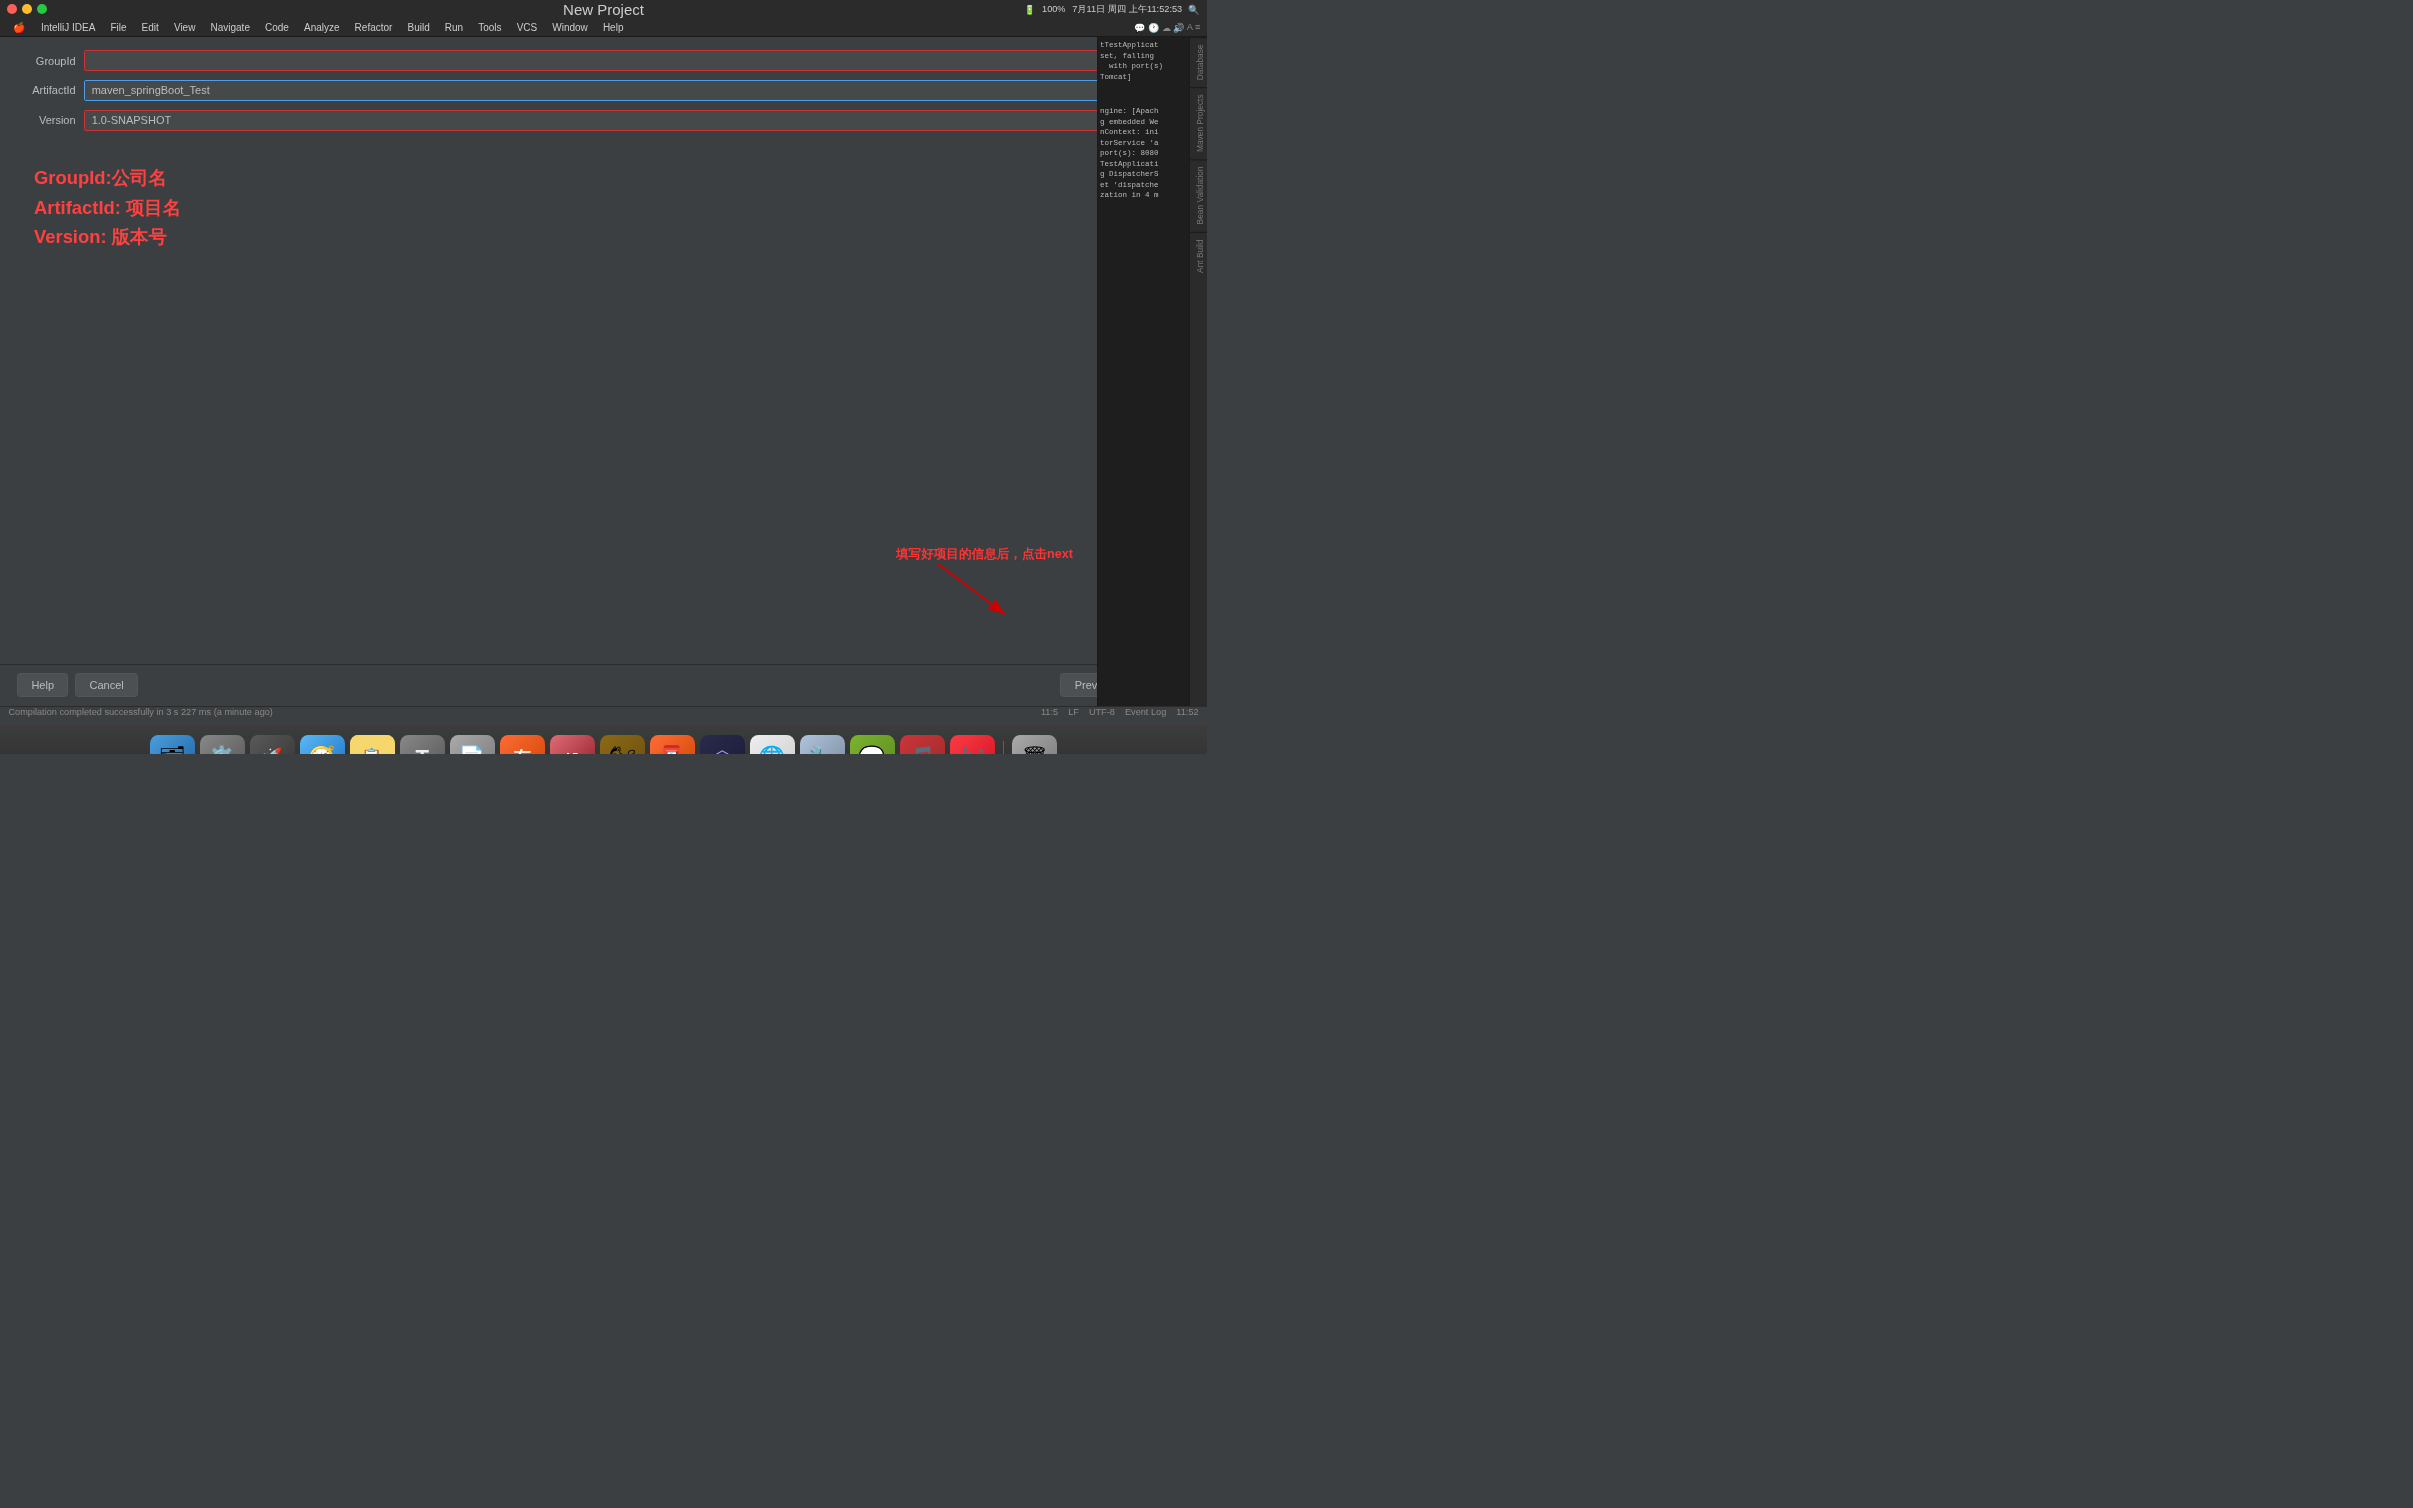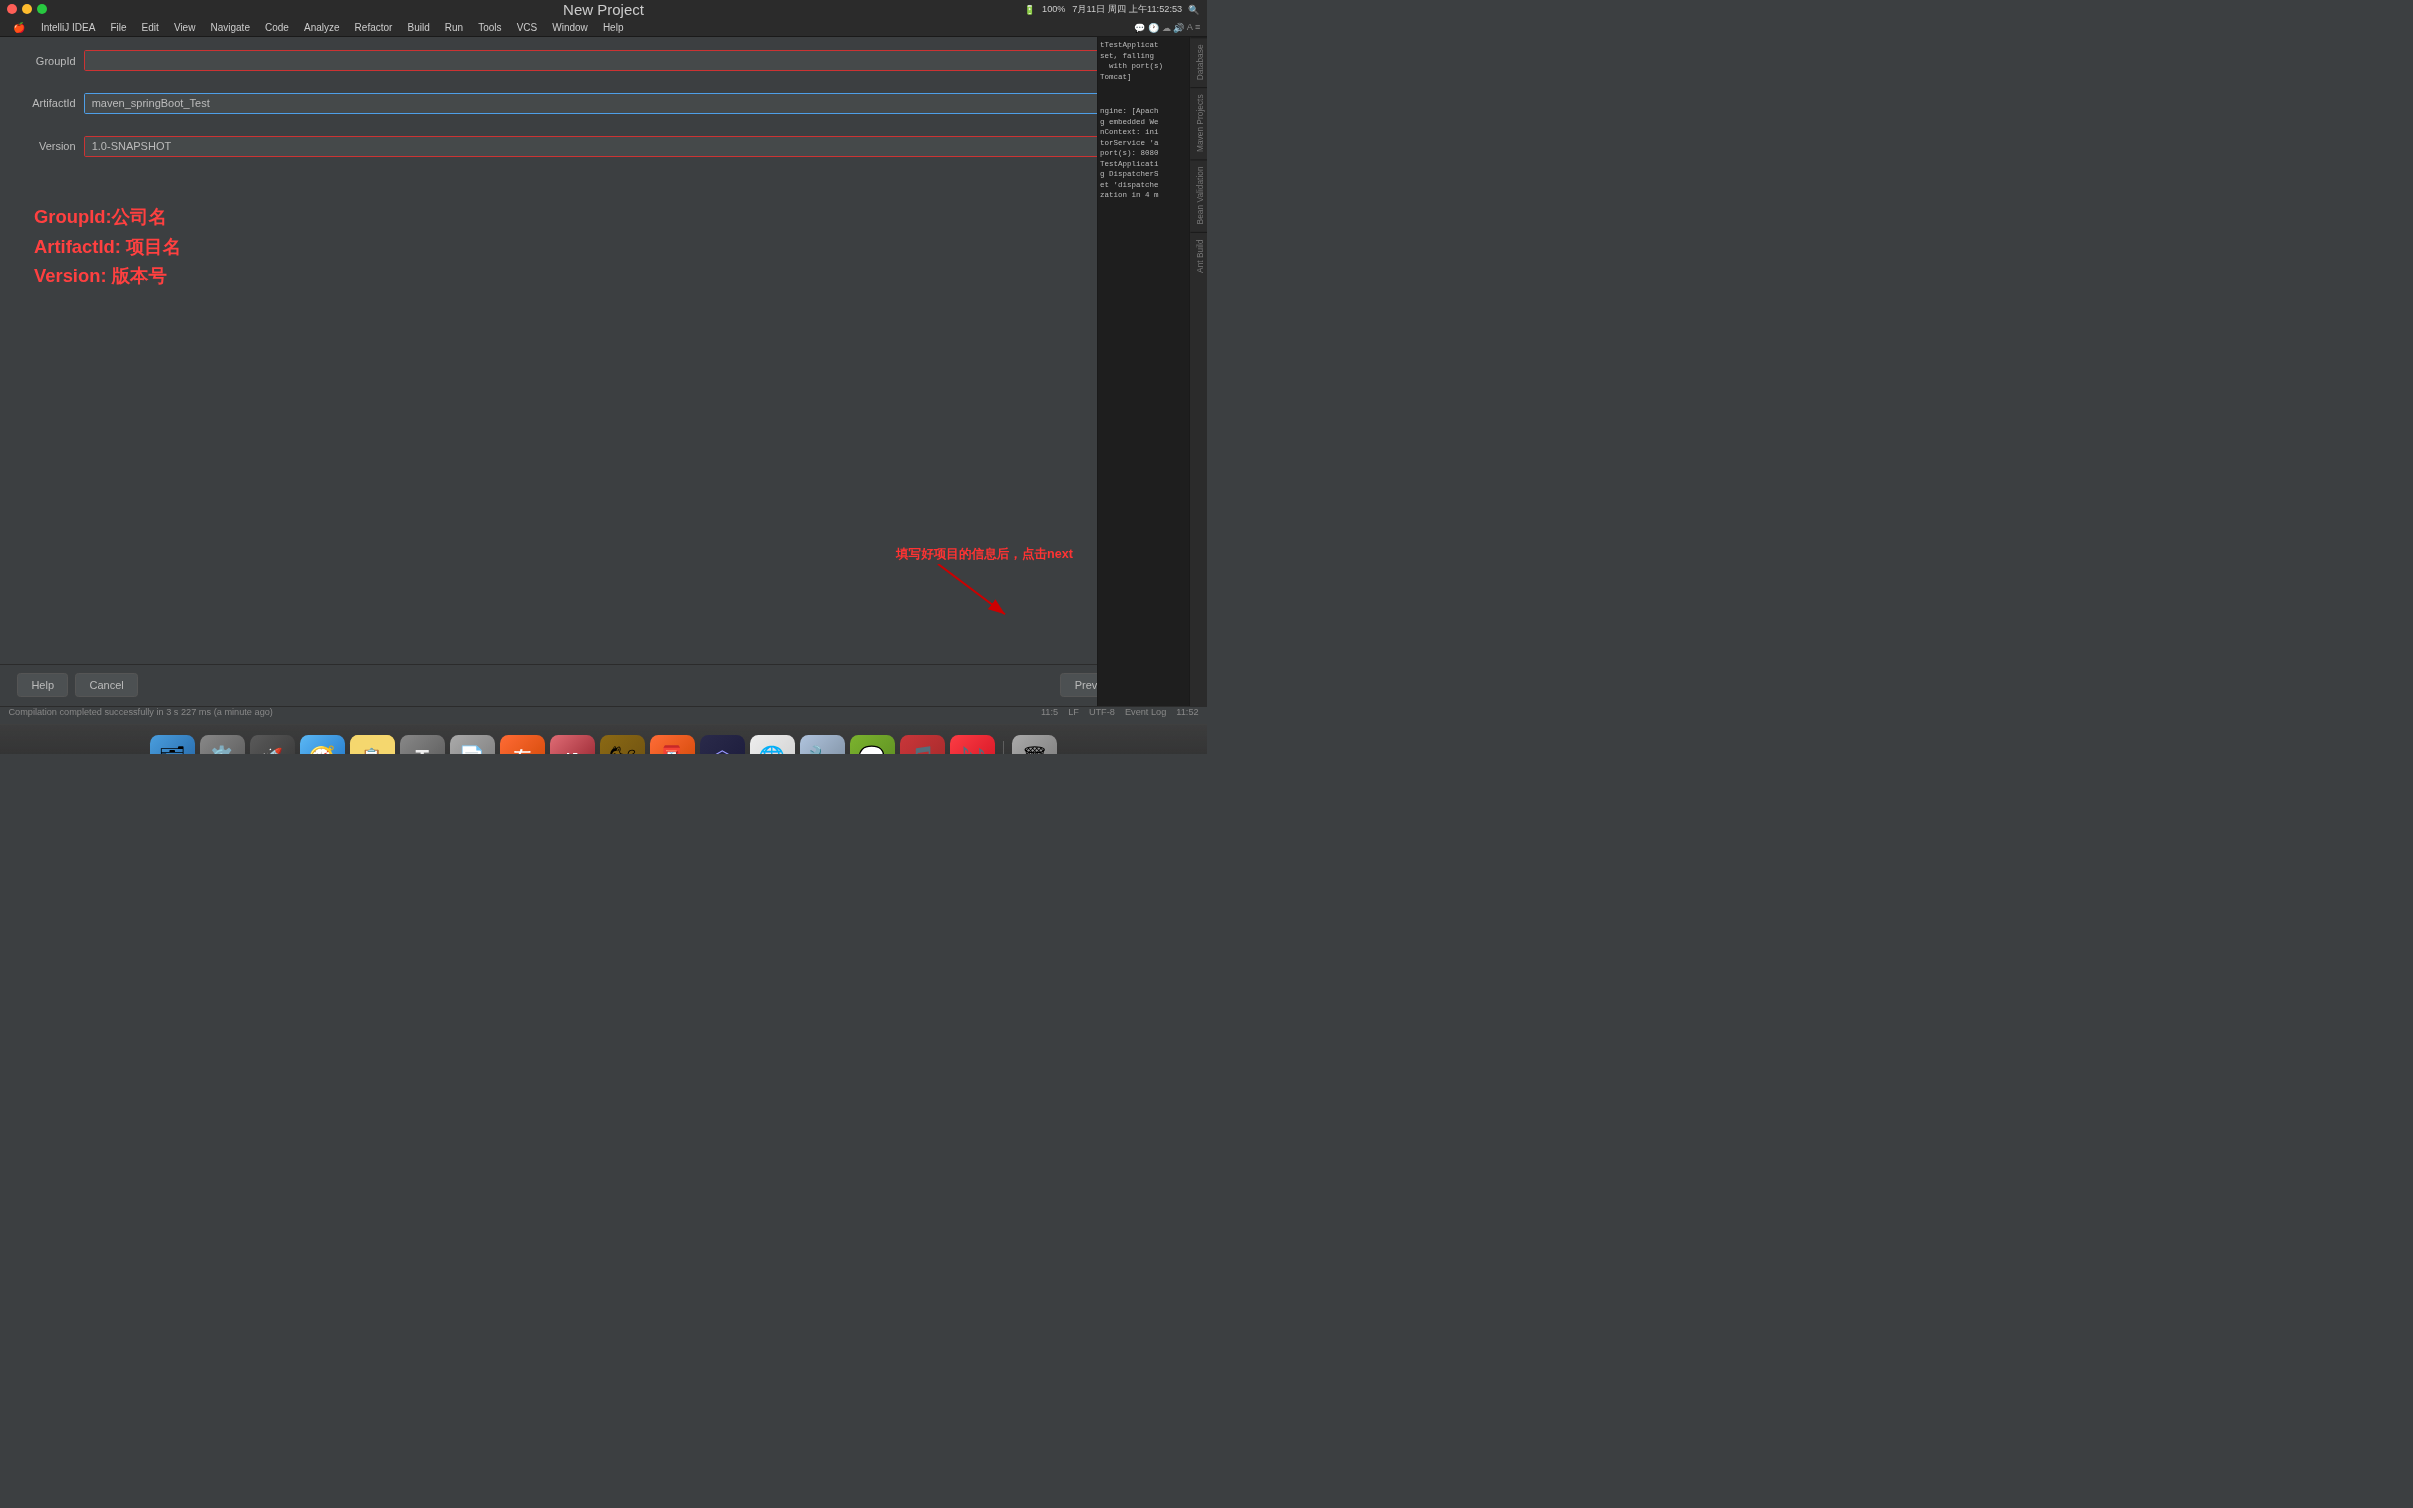--- a/index.html
+++ b/index.html
@@ -69,21 +69,21 @@
     
     .main-layout {
       display: flex;
       height: calc(754px - 37px - 18.4px - 18.4px);
       position: relative;
     }
 
     .form-row {
       display: flex;
       align-items: center;
-      margin-bottom: 22px;
+      margin-bottom: 9px;
     }
     .form-label {
       color: #bbb;
       font-size: 11px;
       width: 67px;
       text-align: right;
       padding-right: 8.4px;
       flex-shrink: 0;
     }
     .form-input-wrapper {

